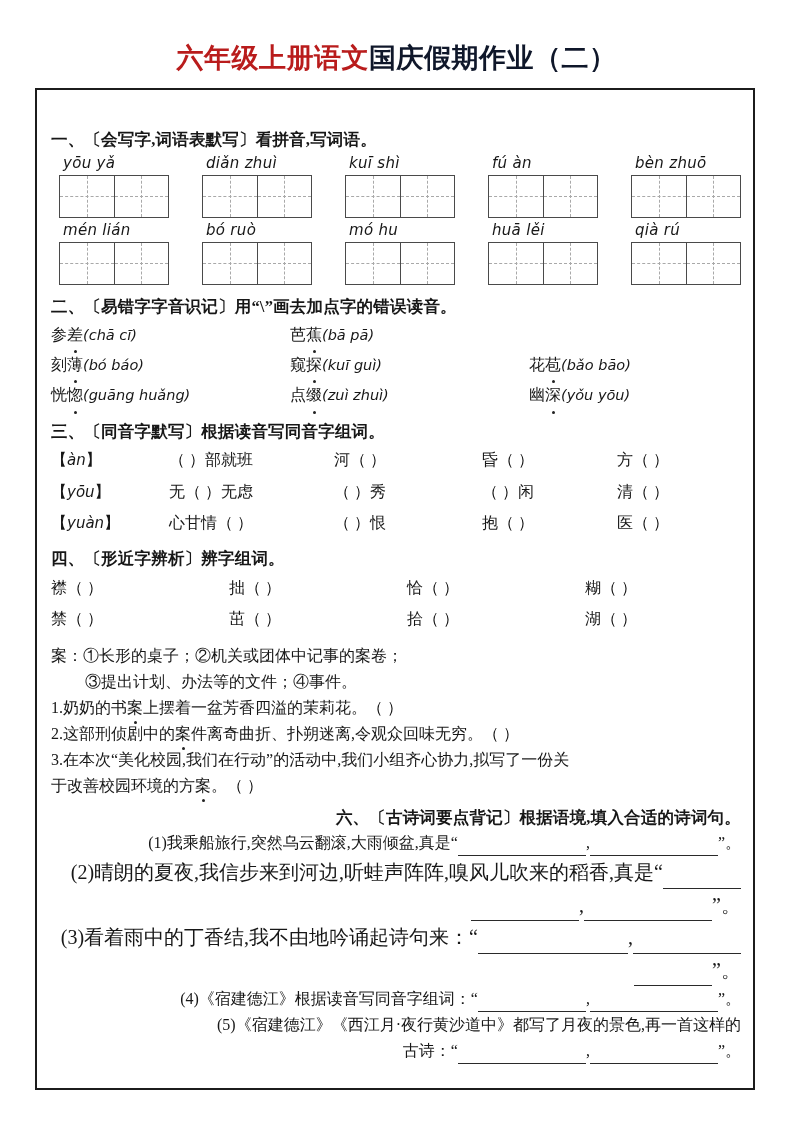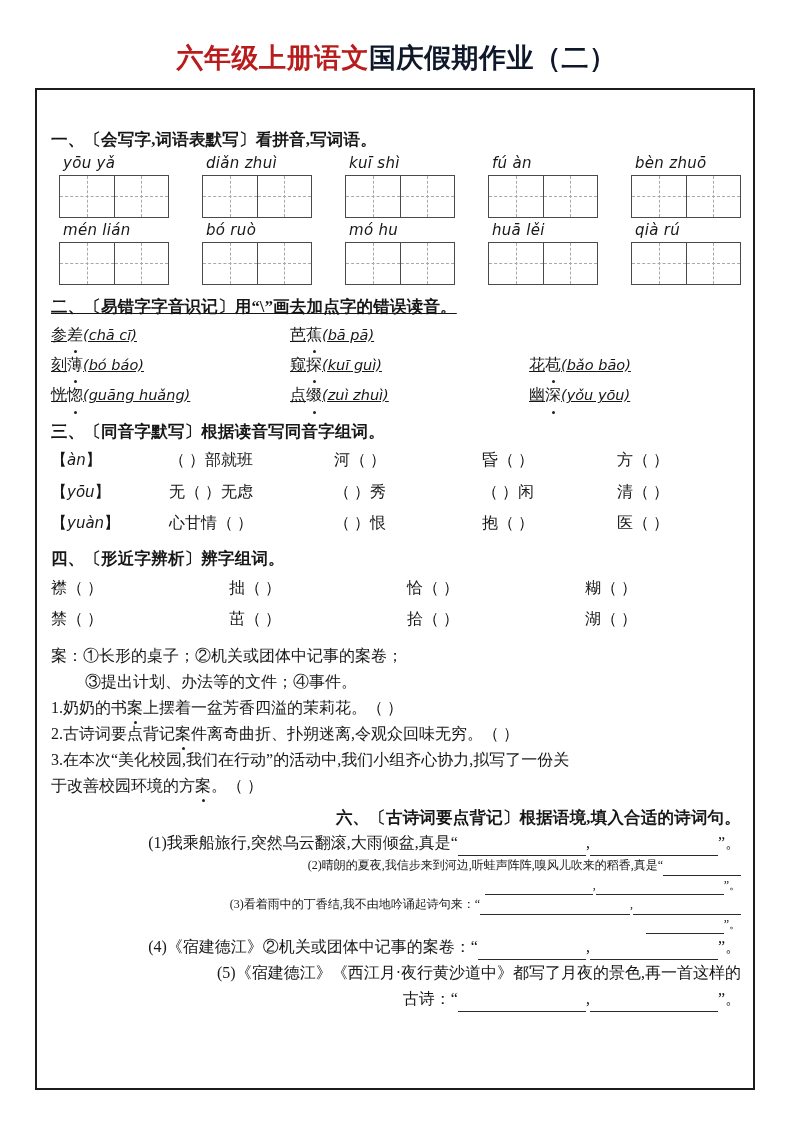--- a/index.html
+++ b/index.html
@@ -172,21 +172,21 @@
 
   
   .indent1 { padding-left: 34px; }
   .q-line {
     font-size: 16px;
     line-height: 1.62;
     margin: 0;
     white-space: nowrap;
   }
   .q-wrap {
-    font-size: 12px;
+    font-size: 20px;
     line-height: 1.62;
     margin: 0;
   }
   .blank {
     display: inline-block;
     border-bottom: 1.4px solid #2a2a2a;
     vertical-align: bottom;
     height: 15px;
   }
   .b-sm  { width: 78px; }
@@ -305,21 +305,21 @@
       </div>
       <div class="py-cell">
         <div class="tzg">
               <div class="tzg-cell"></div>
               <div class="tzg-cell"></div>
             </div>
       </div>
     </div>
   </div>
 
-  <div style="margin-top:8px;text-decoration:underline;">
+  <div style="margin-top:8px;">
     <p class="sec-head">二、〔易错字字音识记〕用“\”画去加点字的错误读音。</p>
 
     <div class="col3">
       <div><span>参</span><span class="dotted">差</span><span class="py-it">(chā cī)</span></div>
       <div><span>芭</span><span class="dotted">蕉</span><span class="py-it">(bā pā)</span></div>
     </div>
 
     <div class="col3">
       <div><span>刻</span><span class="dotted">薄</span><span class="py-it">(bó báo)</span></div>
       <div><span>窥</span><span class="dotted">探</span><span class="py-it">(kuī guì)</span></div>
@@ -376,35 +376,35 @@
       <div>湖（      ）</div>
     </div>
   </div>
 
   <div style="margin-top:9px;">
     <p class="q-line">案：①长形的桌子；②机关或团体中记事的案卷；</p>
     <p class="q-line indent1">③提出计划、办法等的文件；④事件。</p>
 
     <p class="q-line"><span>1.</span><span>奶奶的书</span><span class="dotted">案</span><span>上摆着一盆芳香四溢的茉莉花。（      ）</span></p>
 
-    <p class="q-line"><span>2.</span><span>古诗词要点背记</span><span class="dotted">案</span><span>件离奇曲折、扑朔迷离,令观众回味无穷。（      ）</span></p>
+    <p class="q-line"><span>2.</span><span>这部刑侦剧中的</span><span class="dotted">案</span><span>件离奇曲折、扑朔迷离,令观众回味无穷。（      ）</span></p>
 
     <p class="q-line"><span>3.</span><span>在本次“美化校园,我们在行动”的活动中,我们小组齐心协力,拟写了一份关</span></p>
     <p class="q-line"><span>于改善校园环境的方</span><span class="dotted">案</span><span>。（      ）</span></p>
   </div>
 
   <div style="margin-top:7px;text-align:right;">
     <p class="sec-head">六、〔古诗词要点背记〕根据语境,填入合适的诗词句。</p>
 
     <p class="q-line"><span>(1)</span><span>我乘船旅行,突然乌云翻滚,大雨倾盆,真是“</span><span class="blank b-lg"></span>,<span class="blank b-lg"></span><span>”。</span></p>
 
     <p class="q-wrap"><span>(2)</span><span>晴朗的夏夜,我信步来到河边,听蛙声阵阵,嗅风儿吹来的稻香,真是“</span><span class="blank b-sm"></span><br><span class="blank b-md"></span>,<span class="blank b-lg"></span><span>”。</span></p>
 
     <p class="q-wrap"><span>(3)</span><span>看着雨中的丁香结,我不由地吟诵起诗句来：“</span><span class="blank b-xl"></span>,<span class="blank b-md"></span><br><span style="display:inline-block;width:34px;"></span><span class="blank b-sm"></span><span>”。</span></p>
 
-    <p class="q-line"><span>(4)</span><span>《宿建德江》②机关或团体中记事的案卷：“</span><span class="blank b-md"></span>,<span class="blank b-lg"></span><span>”。</span></p>
+    <p class="q-line"><span>(4)</span><span>《宿建德江》根据读音写同音字组词：“</span><span class="blank b-md"></span>,<span class="blank b-lg"></span><span>”。</span></p>
 
     <p class="q-line"><span>(5)</span><span>《宿建德江》《西江月·夜行黄沙道中》都写了月夜的景色,再一首这样的</span></p>
     <p class="q-line"><span>古诗：“</span><span class="blank b-lg"></span>,<span class="blank b-lg"></span><span>”。</span></p>
   </div>
 
 </div>
 </div>
 
 </body></html>

